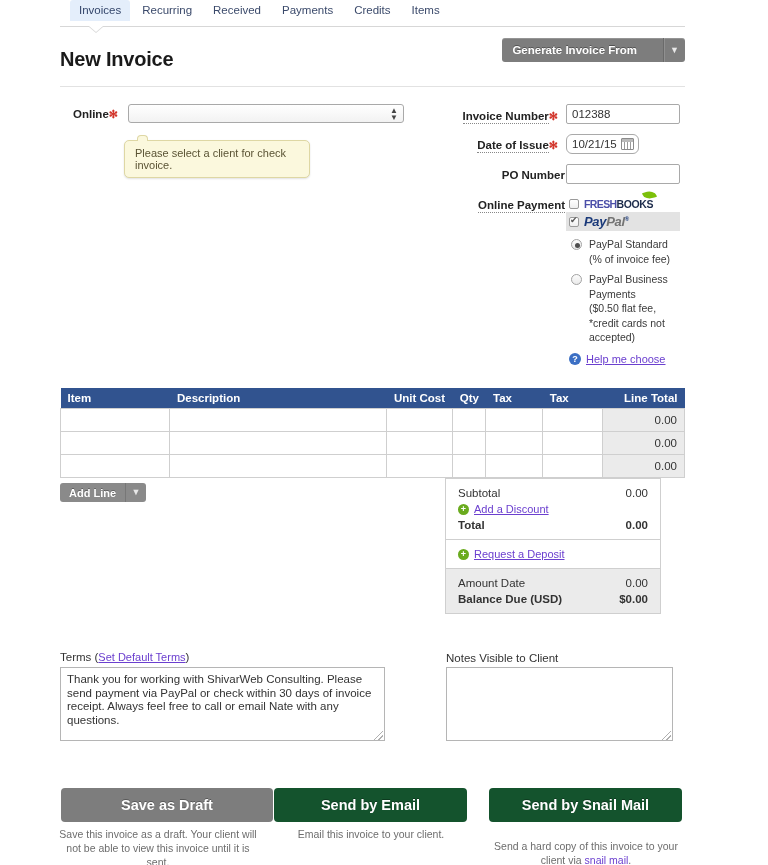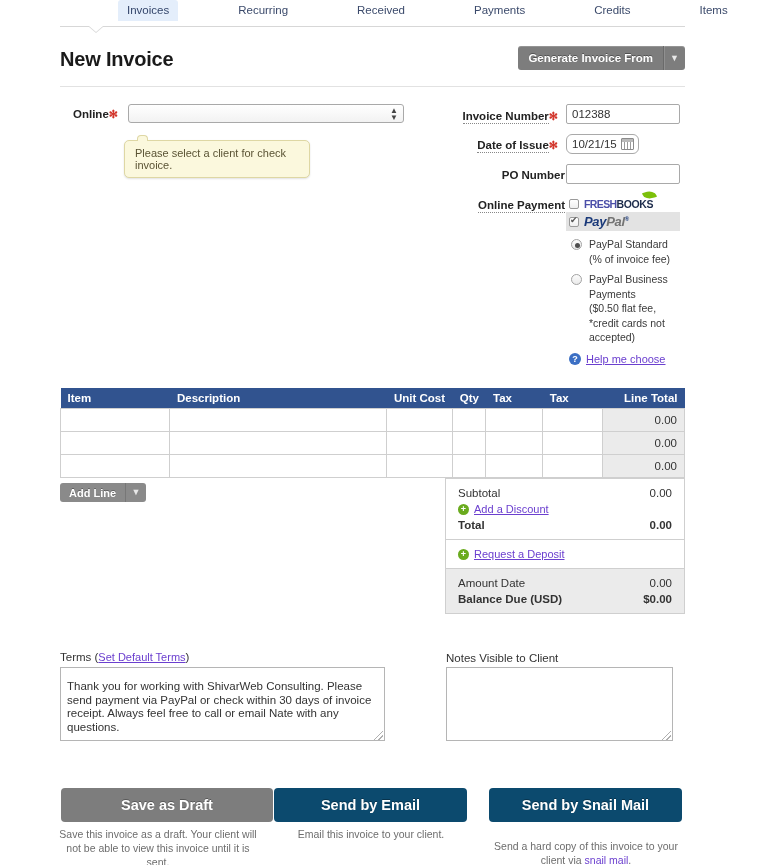--- a/index.html
+++ b/index.html
@@ -15,21 +15,21 @@
 
   
   .tabbar {
     position: absolute; left: 0; top: 0; width: 768px; height: 24px;
     display: flex; align-items: flex-start;
     padding-left: 70px;
   }
   .tab {
     font-size: 11.5px; color: #3b4a6b;
     padding: 4px 9px 5px 9px; margin-right: 3px;
-    border-radius: 3px 3px 0 0; white-space: nowrap; cursor: pointer; margin-left: 48px;
+    border-radius: 3px 3px 0 0; white-space: nowrap; cursor: pointer;
   }
   .tab.active { background: #e4eefb; color: #34466b; }
   .tabs-rule {
     position: absolute; left: 60px; top: 26px; width: 625px; height: 1px;
     background: #d7d7d7;
   }
   .tab-notch {
     position: absolute; left: 89px; top: 26px;
     width: 0; height: 0;
     border-left: 7px solid transparent;
@@ -38,24 +38,25 @@
     filter: drop-shadow(0 1px 0 #d7d7d7);
   }
 
   
   .page-title {
     position: absolute; left: 60px; top: 48px;
     font-size: 20px; font-weight: bold; color: #1a1a1a;
     letter-spacing: -0.2px;
   }
   .gen-btn {
-    position: absolute; right: 83px; top: 46px;
+    position: absolute; right: 83px; top: 38px;
     display: flex; height: 24px; border-radius: 3px; overflow: hidden;
     background: #7d7d7d; cursor: pointer;
     box-shadow: inset 0 1px 0 rgba(255,255,255,.18);
+    gap: 16px;
   }
   .gen-btn .lbl {
     padding: 0 10px; display: flex; align-items: center;
     color: #fff; font-size: 11.5px; font-weight: bold;
     text-shadow: 0 -1px 0 rgba(0,0,0,.35);
   }
   .gen-btn .caret {
     width: 22px; display: flex; align-items: center; justify-content: center;
     border-left: 1px solid #6a6a6a;
     box-shadow: inset 1px 0 0 rgba(255,255,255,.15);
@@ -203,60 +204,60 @@
     color: #fff; font-size: 11px; font-weight: bold;
     text-shadow: 0 -1px 0 rgba(0,0,0,.3);
   }
   .add-line .caret {
     width: 21px; display: flex; align-items: center; justify-content: center;
     border-left: 1px solid #777;
   }
 
   
   .totals {
-    position: absolute; left: 445px; top: 478px; width: 240px;
+    position: absolute; left: 445px; top: 478px; width: 216px;
     border: 1px solid #cfcfcf; background: #fff; font-size: 11.5px;
   }
   .tsec { padding: 6px 12px; }
   .tsec + .tsec { border-top: 1px solid #cfcfcf; }
   .tsec.gray { background: #ebebeb; }
   .trow { display: flex; justify-content: space-between; padding: 2px 0; }
   .trow.bold { font-weight: bold; }
   .plus {
     display: inline-flex; align-items: center; justify-content: center;
     width: 11px; height: 11px; border-radius: 50%;
     background: #6aab1e; color: #fff; font-size: 9px; font-weight: bold;
     margin-right: 5px; line-height: 1;
   }
   .lrow { display: flex; align-items: center; padding: 2px 0; }
 
   
   .fld-label { position: absolute; font-size: 11.5px; color: #333; }
   .ta {
     position: absolute; border: 1px solid #b5b5b5; background: #fff;
-    font-size: 11.5px; color: #333; padding: 12px 6px;
+    font-size: 11.5px; color: #333; padding: 5px 6px;
     line-height: 13.5px; resize: none; font-family: "Liberation Sans", sans-serif;
   }
   .resizer {
     position: absolute; width: 9px; height: 9px;
     background:
       linear-gradient(135deg, transparent 45%, #b0b0b0 45%, #b0b0b0 55%, transparent 55%),
       linear-gradient(135deg, transparent 70%, #b0b0b0 70%, #b0b0b0 80%, transparent 80%);
     pointer-events: none;
   }
 
   
   .fbtn {
     position: absolute; height: 34px; border-radius: 4px;
     display: flex; align-items: center; justify-content: center;
     color: #fff; font-size: 14.5px; font-weight: bold;
     text-shadow: 0 -1px 0 rgba(0,0,0,.3); cursor: pointer;
   }
   .fbtn.gray { background: #7d7d7d; }
-  .fbtn.green { background: #0c4a6e; }
+  .fbtn.green { background: #14532d; }
   .fcap {
     position: absolute; font-size: 10.5px; color: #6d6d6d;
     text-align: center; line-height: 14px;
   }
 </style>
 </head>
 <body>
 
 <div class="page">
 

